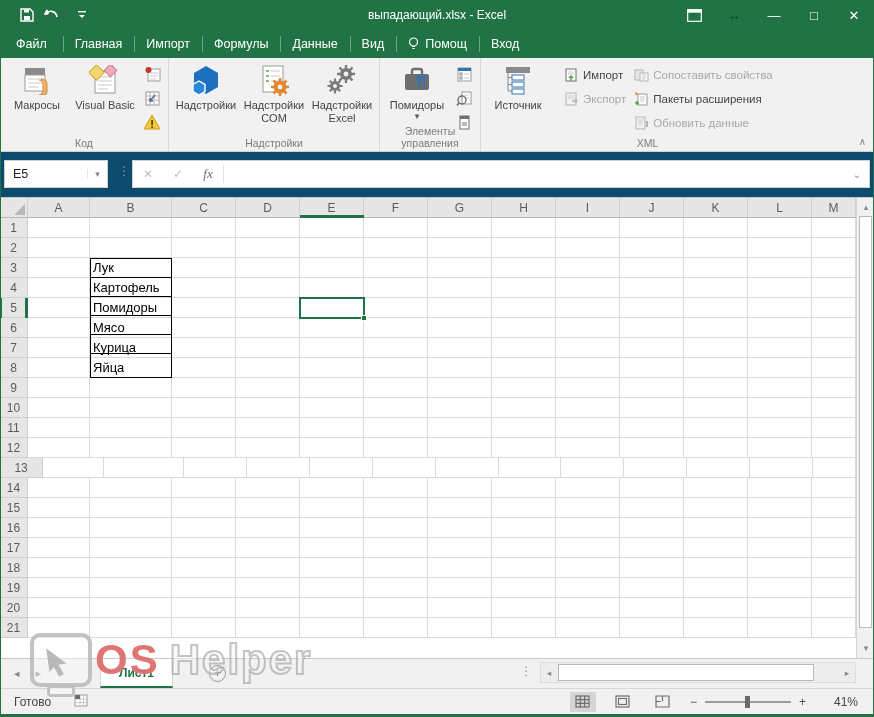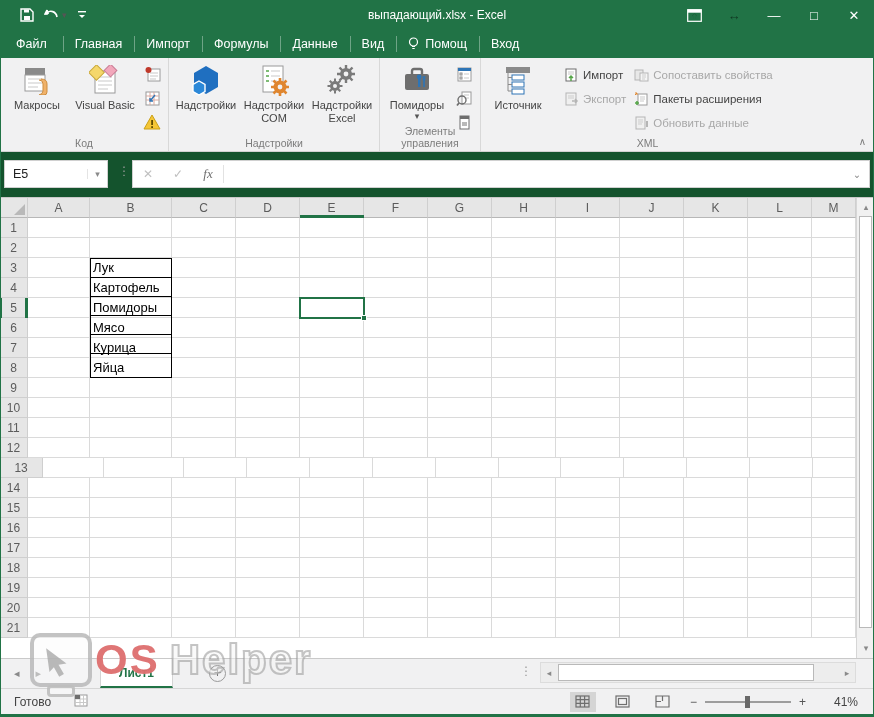--- a/index.html
+++ b/index.html
@@ -42,21 +42,21 @@
   .bigbtn.pressed { background:#cdcdcd; }
   .smallstack { display:flex; flex-direction:column; justify-content:flex-start; gap:4px; padding:4px 3px; }
   .sicon { width:20px; height:20px; display:flex; align-items:center; justify-content:center; }
   .xmlcol { display:flex; flex-direction:column; gap:6px; padding:6px 4px; }
   .listbtn { display:flex; align-items:center; gap:4px; font-size:11.5px; color:#444; white-space:nowrap; height:18px; }
   .listbtn.disabled { color:#a8a8a8; }
   .collapse { position:absolute; right:8px; bottom:4px; color:#7c7c7c; font-size:10px; }
   .ddown { font-size:9px; color:#555; line-height:1; }
 
   
-  .formularow { position:absolute; left:0; top:152px; width:874px; height:46px; background:#14532d; border-bottom:1px solid #c9c9c9; }
+  .formularow { position:absolute; left:0; top:152px; width:874px; height:46px; background:#0c4a6e; border-bottom:1px solid #c9c9c9; }
   .namebox { position:absolute; left:4px; top:8px; width:104px; height:28px; background:#fff; border:1px solid #d0d0d0; display:flex; align-items:center; font-size:12.5px; color:#222; padding-left:8px; }
   .namebox .nb-dd { margin-left:auto; width:20px; text-align:center; color:#8a8a8a; font-size:9px; border-left:1px solid #e4e4e4; }
   .fdots { position:absolute; left:118px; top:12px; color:#9a9a9a; font-size:12px; letter-spacing:0; }
   .fpanel { position:absolute; left:132px; top:8px; right:4px; height:28px; background:#fff; border:1px solid #d0d0d0; display:flex; align-items:center; }
   .fbtn { width:30px; text-align:center; font-size:12px; color:#c0c0c0; }
   .fbtn.fx { color:#6f6f6f; font-family:"Liberation Serif", serif; font-style:italic; font-size:13px; }
   .fsep { width:1px; height:18px; background:#e2e2e2; }
   .fexpand { margin-left:auto; width:24px; text-align:center; color:#8a8a8a; font-size:10px; }
 
   

